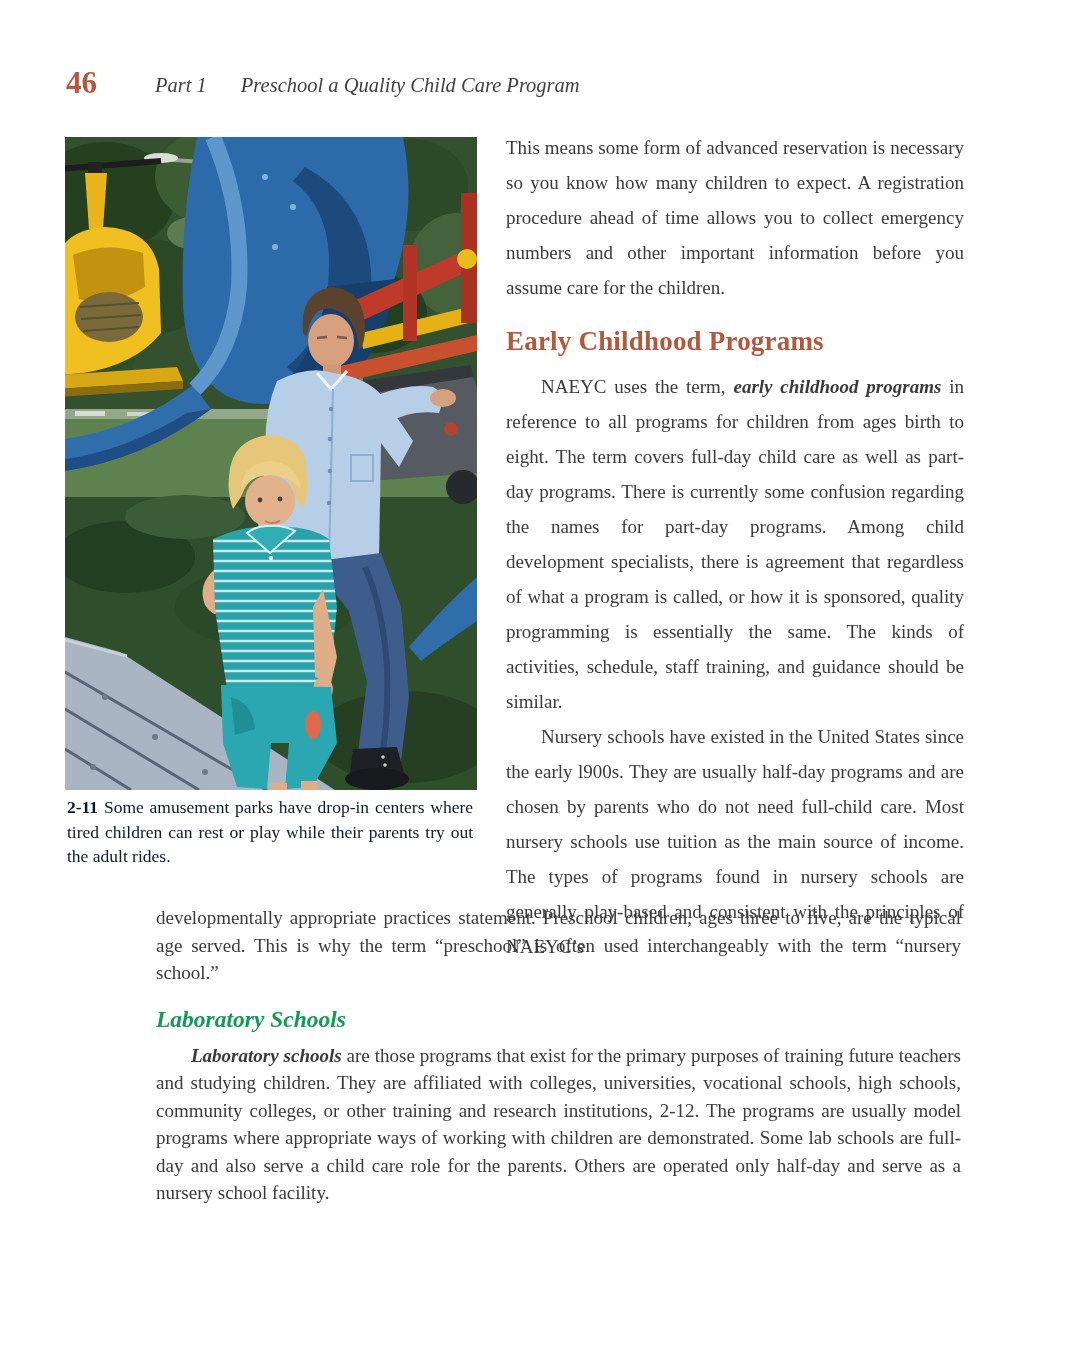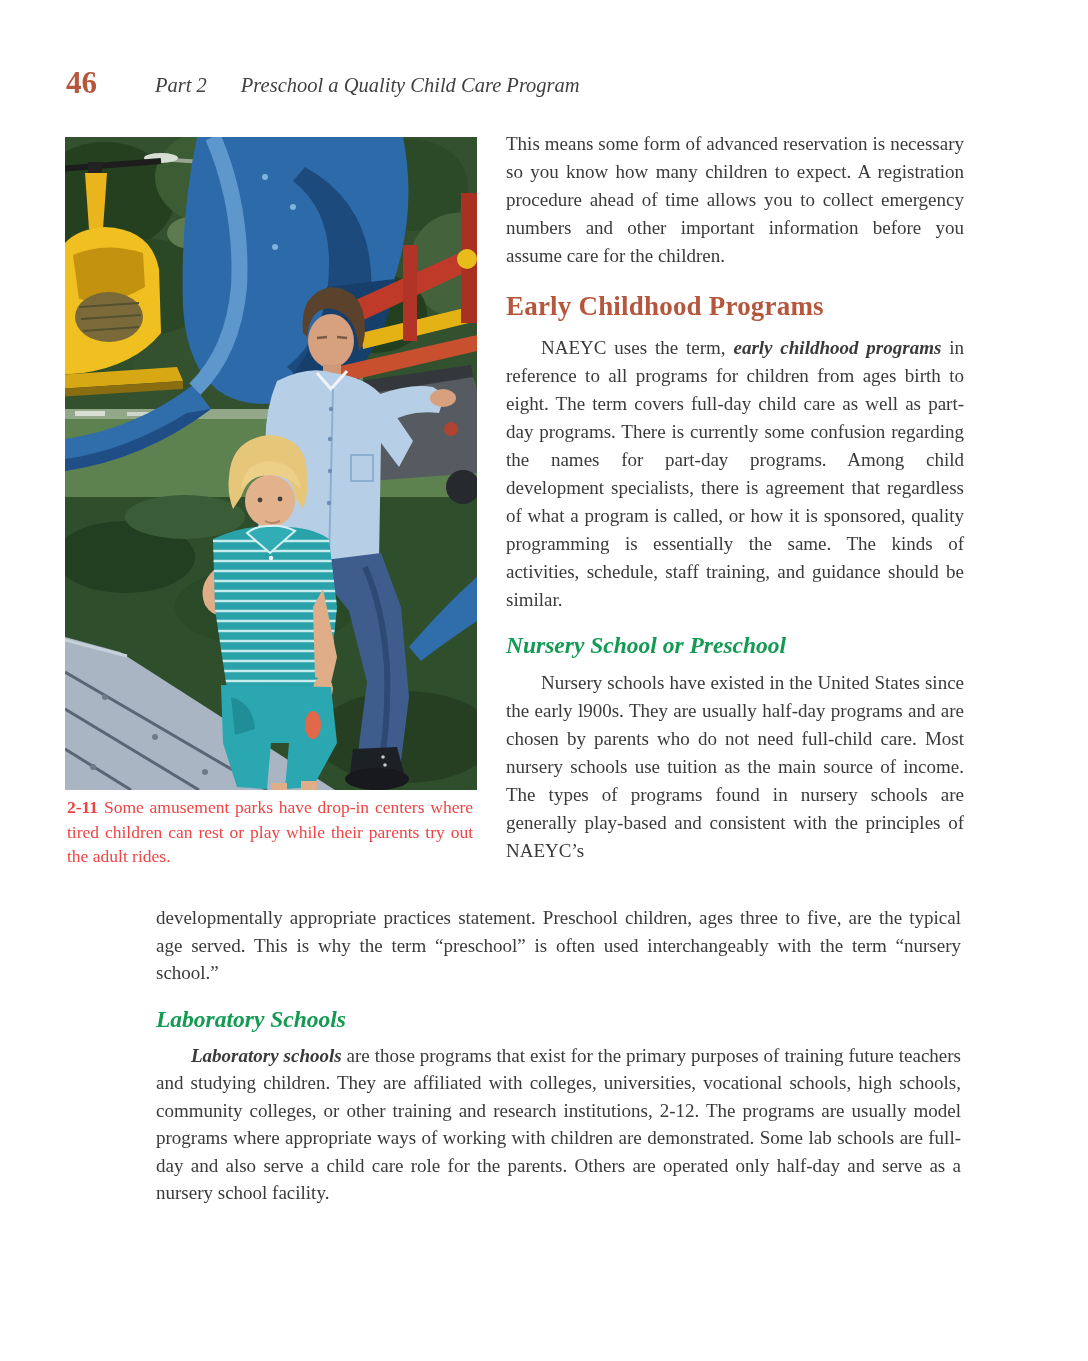--- a/index.html
+++ b/index.html
@@ -18,29 +18,29 @@
     font-size:20.5px; font-style:italic; color:#3f3f3f;
   }
   .runhead .rh-part { margin-right:34px; }
   
   .photo {
     position:absolute; left:65px; top:113px; width:412px; height:653px;
     line-height:0;
   }
   .caption {
     position:absolute; left:67px; top:771px; width:406px;
-    font-size:17.5px; line-height:24.5px; text-align:justify; color:#ef4444;
+    font-size:17.5px; line-height:24.5px; text-align:justify; color:#0f172a;
   }
   .caption strong { font-weight:bold; }
   
   .col-right {
     position:absolute; left:506px; top:106px; width:458px;
   }
   .body-p {
-    font-size:19px; line-height:28px; text-align:justify; color:#3a3a3a;
+    font-size:19px; line-height:35px; text-align:justify; color:#3a3a3a;
   }
   .indent { text-indent:35px; }
   .term { font-weight:bold; font-style:italic; }
   .h-rust {
     font-size:27px; font-weight:bold; color:#b4573c;
     margin:21px 0 12px 0; letter-spacing:0.2px;
   }
   .h-green {
     font-size:23.5px; font-weight:bold; font-style:italic; color:#139a53;
     margin:18px 0 10px 0;
@@ -52,21 +52,21 @@
   .fullwidth .body-p { font-size:19px; line-height:27.5px; }
   .fullwidth .h-green { margin:19px 0 9px 0; }
 </style>
 </head>
 <body>
 
 <div class="page">
 
   <div class="pagenum">46</div>
   <div class="runhead">
-    <span class="rh-part">Part 2</span><span class="rh-title">Preschool a Quality Child Care Program</span>
+    <span class="rh-part">Part 1</span><span class="rh-title">Preschool a Quality Child Care Program</span>
   </div>
 
   <figure class="photo">
     <svg width="412" height="653" viewBox="0 0 412 653" role="img">
 
       <g>
         <rect x="0" y="0" width="412" height="300" fill="#33502f"></rect>
         <ellipse cx="40" cy="60" rx="70" ry="55" fill="#24401f"></ellipse>
         <ellipse cx="150" cy="40" rx="60" ry="48" fill="#3c5c33"></ellipse>
         <ellipse cx="260" cy="66" rx="64" ry="50" fill="#1e3a1c"></ellipse>
@@ -229,21 +229,20 @@
   </figure>
 
   <p class="caption">
     <strong>2-11</strong><span> Some amusement parks have drop-in centers where tired children can rest or play while their parents try out the adult rides.</span>
   </p>
 
   <div class="col-right">
     <p class="body-p">This means some form of advanced reservation is necessary so you know how many children to expect. A registration procedure ahead of time allows you to collect emergency numbers and other important information before you assume care for the children.</p>
     <h1 class="h-rust">Early Childhood Programs</h1>
     <p class="body-p indent"><span>NAEYC uses the term, </span><em class="term">early childhood programs</em><span> in reference to all programs for children from ages birth to eight. The term covers full-day child care as well as part-day programs. There is currently some confusion regarding the names for part-day programs. Among child development specialists, there is agreement that regardless of what a program is called, or how it is sponsored, quality programming is essentially the same. The kinds of activities, schedule, staff training, and guidance should be similar.</span></p>
-    <h2 class="h-green">Nursery School or Preschool</h2>
     <p class="body-p indent">Nursery schools have existed in the United States since the early l900s. They are usually half-day programs and are chosen by parents who do not need full-child care. Most nursery schools use tuition as the main source of income. The types of programs found in nursery schools are generally play-based and consistent with the principles of NAEYC’s</p>
   </div>
 
   <div class="fullwidth">
     <p class="body-p">developmentally appropriate practices statement. Preschool children, ages three to five, are the typical age served. This is why the term “preschool” is often used interchangeably with the term “nursery school.”</p>
     <h2 class="h-green">Laboratory Schools</h2>
     <p class="body-p indent"><em class="term">Laboratory schools</em><span> are those programs that exist for the primary purposes of training future teachers and studying children. They are affiliated with colleges, universities, vocational schools, high schools, community colleges, or other training and research institutions, 2-12. The programs are usually model programs where appropriate ways of working with children are demonstrated. Some lab schools are full-day and also serve a child care role for the parents. Others are operated only half-day and serve as a nursery school facility.</span></p>
   </div>
 
 </div>

